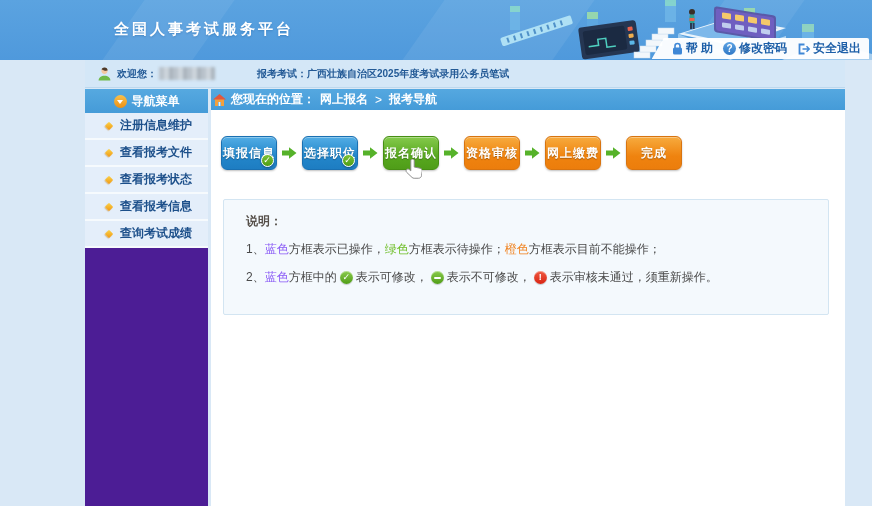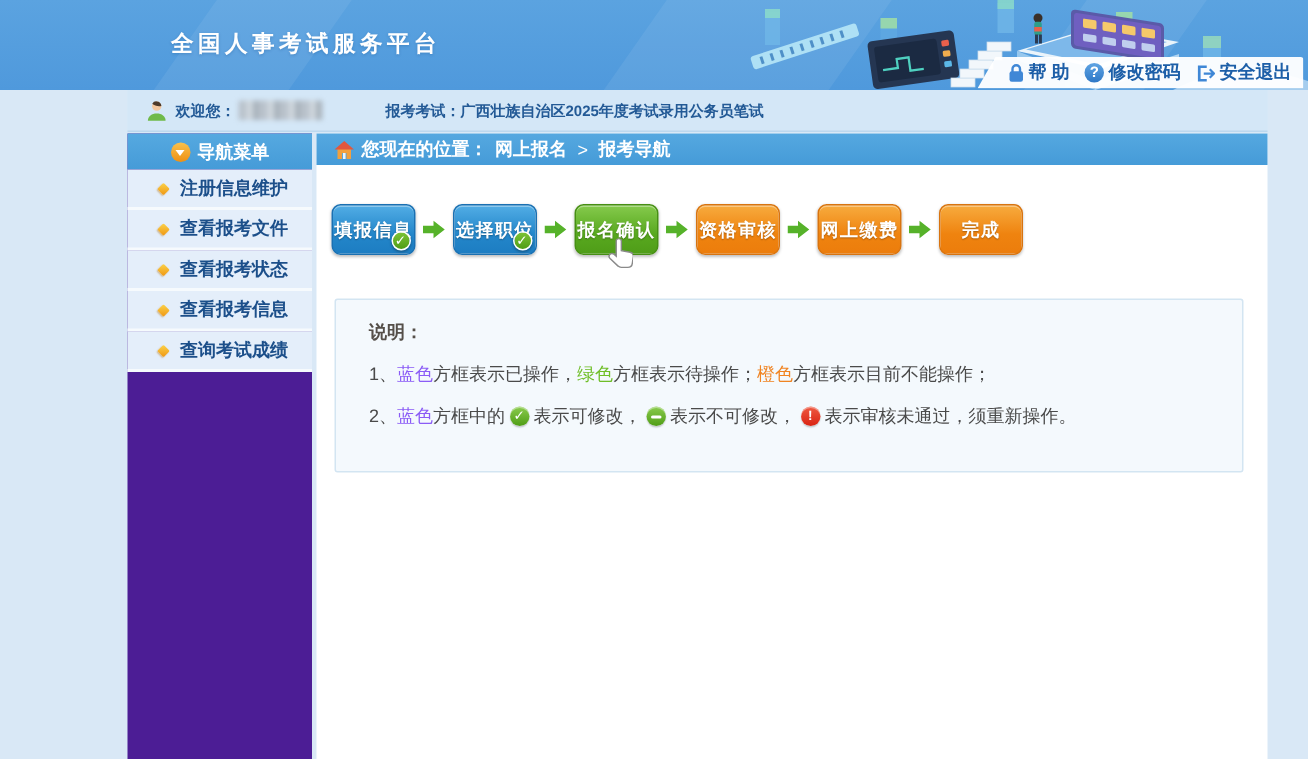--- a/index.html
+++ b/index.html
@@ -92,21 +92,21 @@
   .bullet {
     width:6px; height:6px; border-radius:1px; flex:0 0 auto;
     background:linear-gradient(135deg,#fbd34a,#ef9612);
     transform:rotate(45deg); box-shadow:0 1px 1px rgba(180,110,0,0.4);
   }
 
   
   .main { flex:1; background:#ffffff; display:flex; flex-direction:column; }
   .breadcrumb {
     height:21px; background:linear-gradient(180deg,#55a8e0,#459bd8);
-    color:#fff; font-size:12px; display:flex; align-items:center; gap:5px; padding-left:12px;
+    color:#fff; font-size:12px; display:flex; align-items:center; gap:5px; padding-left:2px;
     white-space:nowrap;
   }
   .breadcrumb b { font-weight:bold; }
   .crumb-sep { margin:0 2px; }
 
   .content { padding:26px 0 0 10px; }
 
   
   .steps { display:flex; align-items:center; }
   .step {

